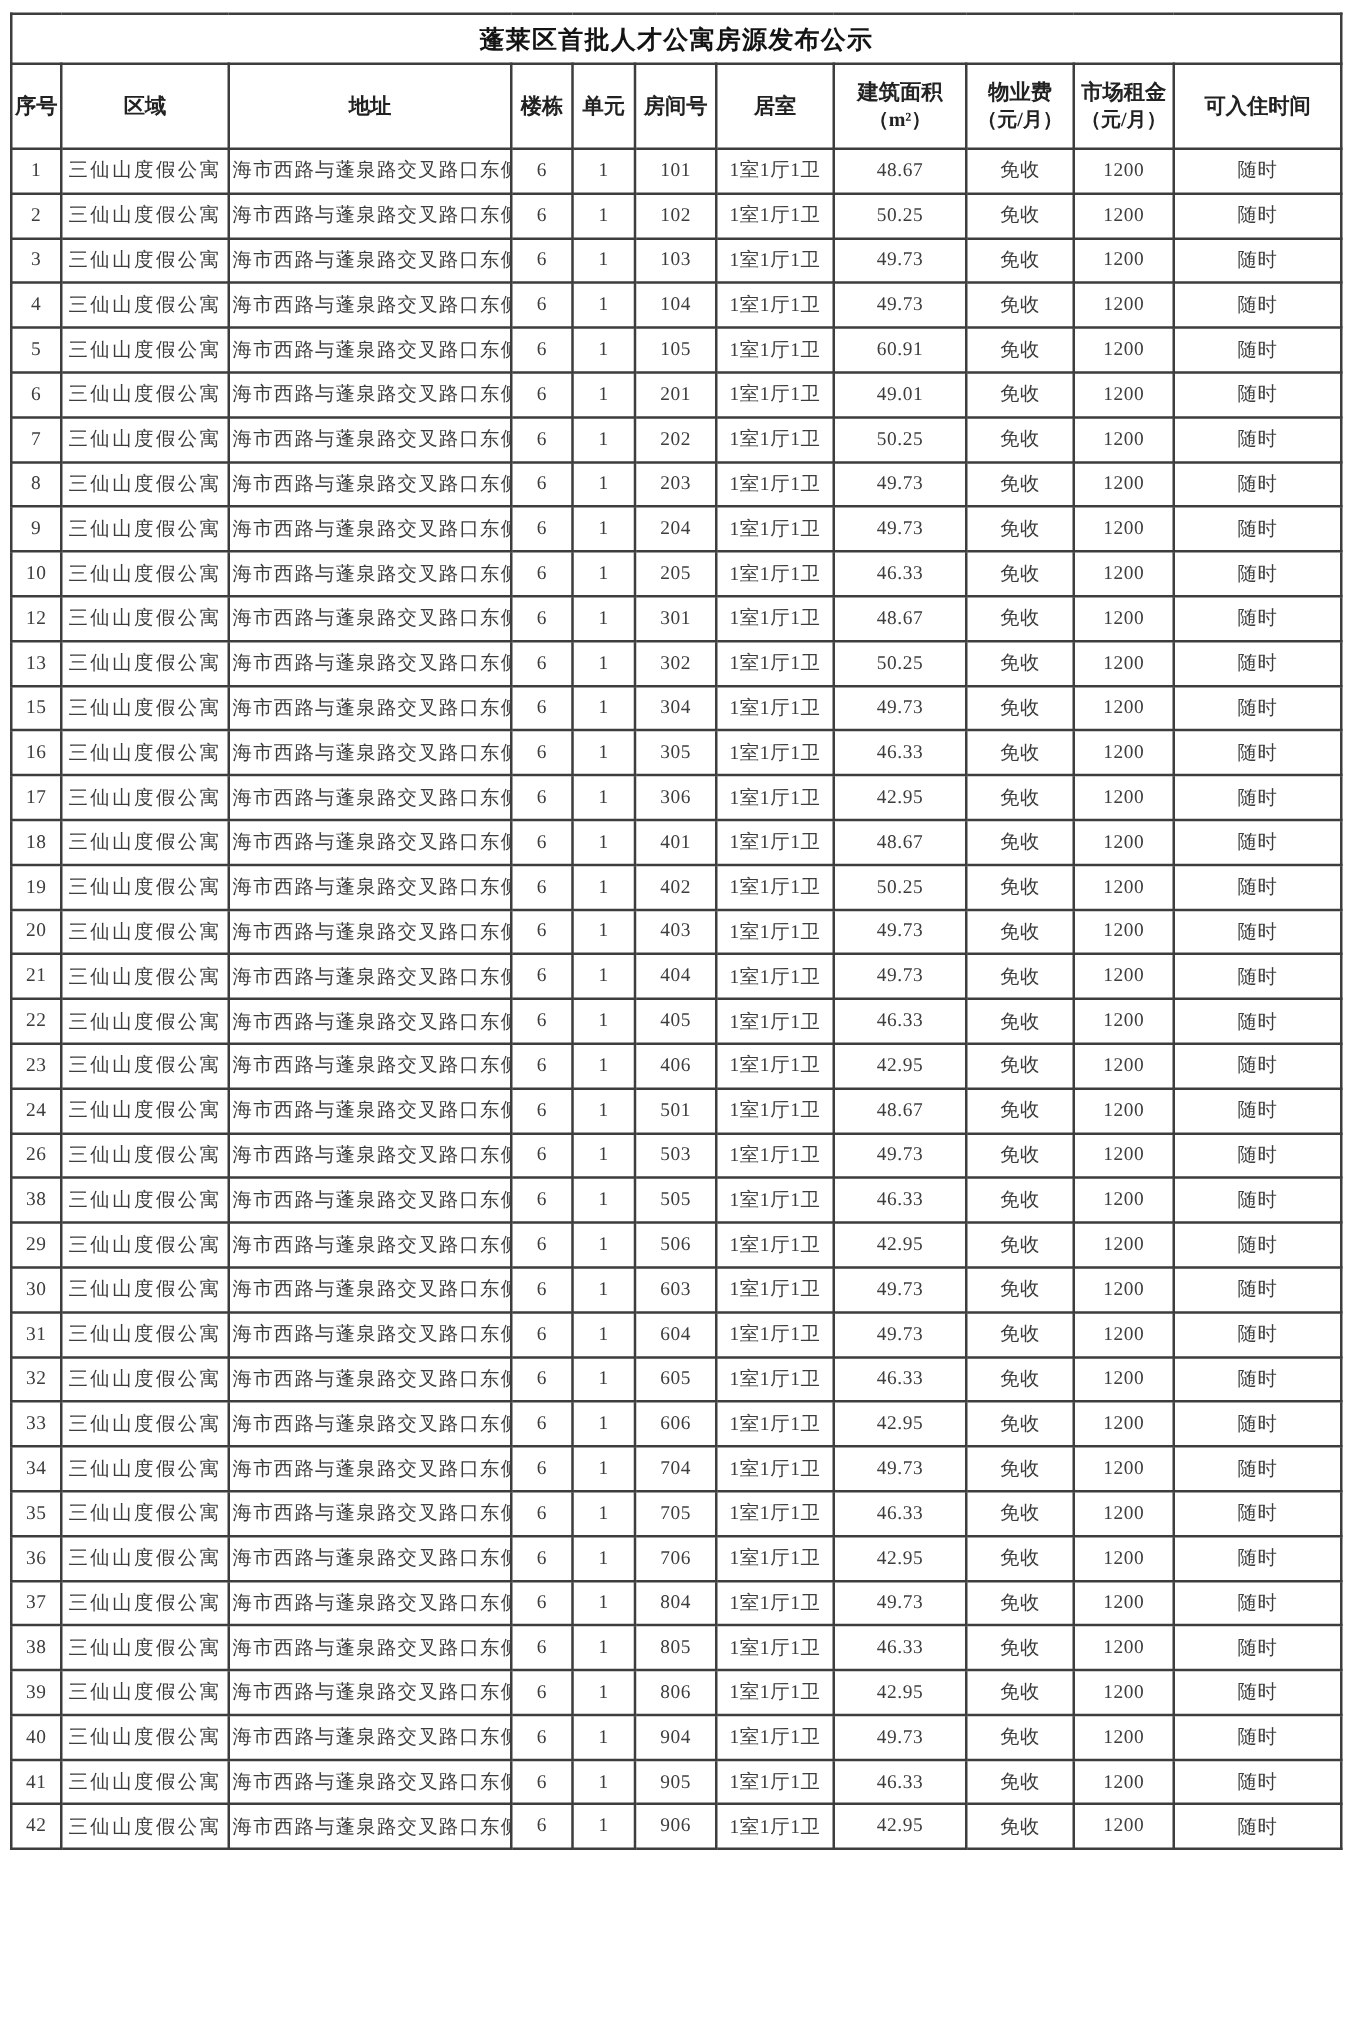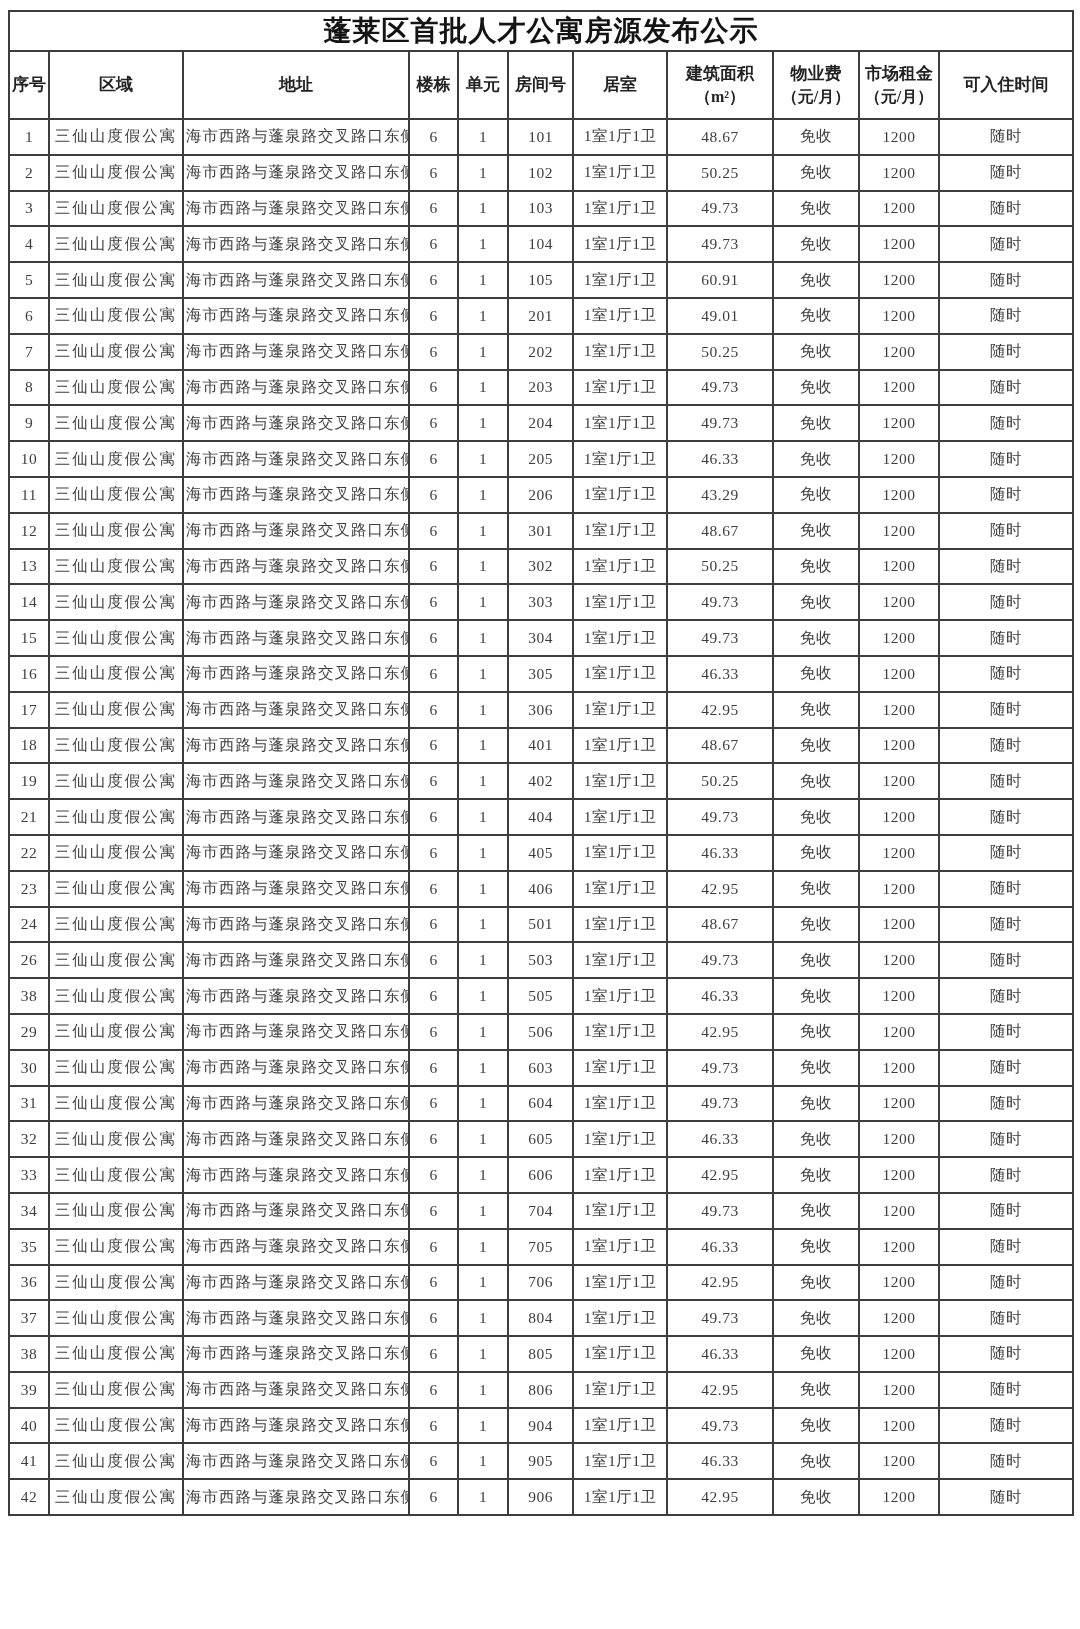--- a/index.html
+++ b/index.html
@@ -26,21 +26,21 @@
   table.notice th, table.notice td {
     border: 2px solid #3d3d3d;
     padding: 0 2px;
     text-align: center;
     vertical-align: middle;
     overflow: hidden;
     white-space: nowrap;
   }
   th.doc-title {
     height: 38px;
-    font-size: 28px;
+    font-size: 20px;
     font-weight: 700;
     color: #141414;
     letter-spacing: 1px;
   }
   thead tr.cols th {
     height: 66px;
     font-size: 17px;
     font-weight: 600;
     color: #222222;
     line-height: 1.35;
@@ -221,33 +221,20 @@
           <td class="c-building">6</td>
           <td class="c-unit">1</td>
           <td class="c-room">205</td>
           <td class="c-layout">1室1厅1卫</td>
           <td class="c-area">46.33</td>
           <td class="c-fee">免收</td>
           <td class="c-rent">1200</td>
           <td class="c-movein">随时</td>
         </tr>
         <tr>
-          <td class="c-no">11</td>
-          <td class="c-region">三仙山度假公寓</td>
-          <td class="c-address">海市西路与蓬泉路交叉路口东侧</td>
-          <td class="c-building">6</td>
-          <td class="c-unit">1</td>
-          <td class="c-room">206</td>
-          <td class="c-layout">1室1厅1卫</td>
-          <td class="c-area">43.29</td>
-          <td class="c-fee">免收</td>
-          <td class="c-rent">1200</td>
-          <td class="c-movein">随时</td>
-        </tr>
-        <tr>
           <td class="c-no">12</td>
           <td class="c-region">三仙山度假公寓</td>
           <td class="c-address">海市西路与蓬泉路交叉路口东侧</td>
           <td class="c-building">6</td>
           <td class="c-unit">1</td>
           <td class="c-room">301</td>
           <td class="c-layout">1室1厅1卫</td>
           <td class="c-area">48.67</td>
           <td class="c-fee">免收</td>
           <td class="c-rent">1200</td>
@@ -260,33 +247,20 @@
           <td class="c-building">6</td>
           <td class="c-unit">1</td>
           <td class="c-room">302</td>
           <td class="c-layout">1室1厅1卫</td>
           <td class="c-area">50.25</td>
           <td class="c-fee">免收</td>
           <td class="c-rent">1200</td>
           <td class="c-movein">随时</td>
         </tr>
         <tr>
-          <td class="c-no">14</td>
-          <td class="c-region">三仙山度假公寓</td>
-          <td class="c-address">海市西路与蓬泉路交叉路口东侧</td>
-          <td class="c-building">6</td>
-          <td class="c-unit">1</td>
-          <td class="c-room">303</td>
-          <td class="c-layout">1室1厅1卫</td>
-          <td class="c-area">49.73</td>
-          <td class="c-fee">免收</td>
-          <td class="c-rent">1200</td>
-          <td class="c-movein">随时</td>
-        </tr>
-        <tr>
           <td class="c-no">15</td>
           <td class="c-region">三仙山度假公寓</td>
           <td class="c-address">海市西路与蓬泉路交叉路口东侧</td>
           <td class="c-building">6</td>
           <td class="c-unit">1</td>
           <td class="c-room">304</td>
           <td class="c-layout">1室1厅1卫</td>
           <td class="c-area">49.73</td>
           <td class="c-fee">免收</td>
           <td class="c-rent">1200</td>
@@ -333,20 +307,33 @@
         </tr>
         <tr>
           <td class="c-no">19</td>
           <td class="c-region">三仙山度假公寓</td>
           <td class="c-address">海市西路与蓬泉路交叉路口东侧</td>
           <td class="c-building">6</td>
           <td class="c-unit">1</td>
           <td class="c-room">402</td>
           <td class="c-layout">1室1厅1卫</td>
           <td class="c-area">50.25</td>
+          <td class="c-fee">免收</td>
+          <td class="c-rent">1200</td>
+          <td class="c-movein">随时</td>
+        </tr>
+        <tr>
+          <td class="c-no">20</td>
+          <td class="c-region">三仙山度假公寓</td>
+          <td class="c-address">海市西路与蓬泉路交叉路口东侧</td>
+          <td class="c-building">6</td>
+          <td class="c-unit">1</td>
+          <td class="c-room">403</td>
+          <td class="c-layout">1室1厅1卫</td>
+          <td class="c-area">49.73</td>
           <td class="c-fee">免收</td>
           <td class="c-rent">1200</td>
           <td class="c-movein">随时</td>
         </tr>
         <tr>
           <td class="c-no">21</td>
           <td class="c-region">三仙山度假公寓</td>
           <td class="c-address">海市西路与蓬泉路交叉路口东侧</td>
           <td class="c-building">6</td>
           <td class="c-unit">1</td>

